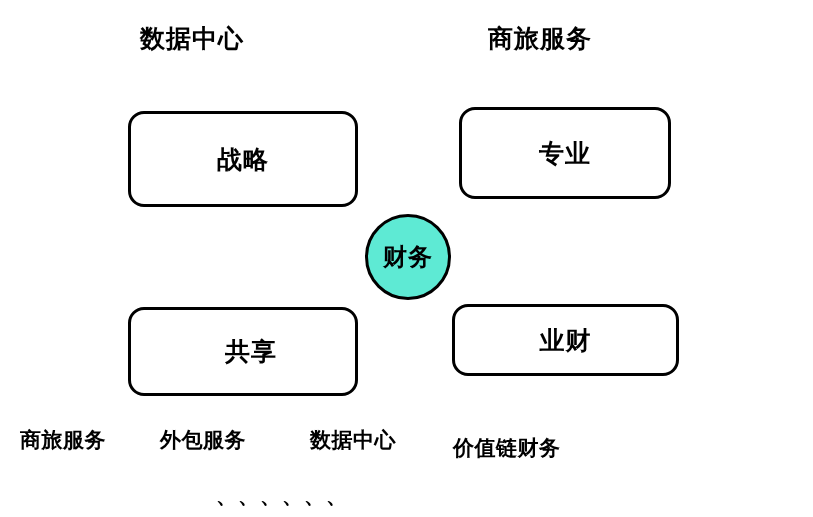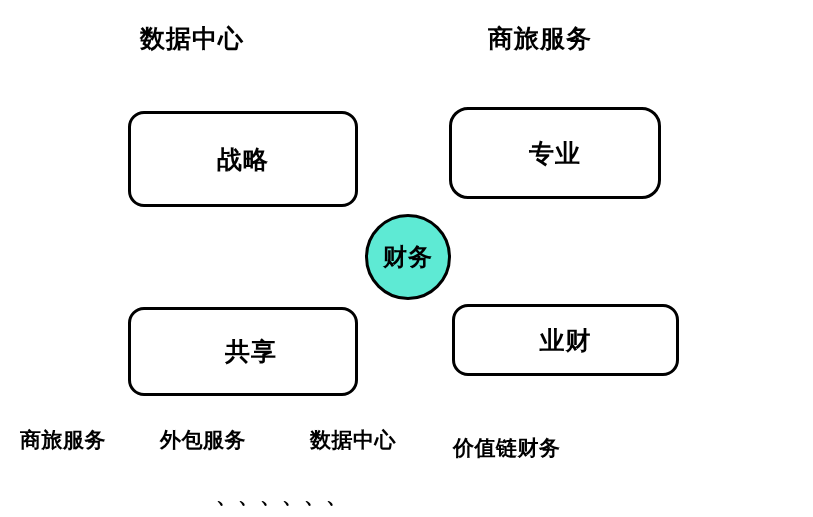--- a/index.html
+++ b/index.html
@@ -44,21 +44,21 @@
   .node-box .node-label {
     font-weight: bold;
     font-size: 25px;
     line-height: 1;
     color: #000000;
     letter-spacing: 1px;
     white-space: nowrap;
   }
 
   #box-strategy { left: 128px; top: 111px;  width: 230px; height: 96px; }
-  #box-profession { left: 449px; top: 107px; width: 212px; height: 92px; border-radius: 19px; }
+  #box-profession { left: 459px; top: 107px; width: 212px; height: 92px; }
   #box-shared   { left: 128px; top: 307px;  width: 230px; height: 89px; padding-left: 16px; }
   #box-bizfin   { left: 452px; top: 304px;  width: 227px; height: 72px; }
 
   #circle-finance {
     position: absolute;
     box-sizing: border-box;
     left: 365px;
     top: 214px;
     width: 86px;
     height: 86px;

